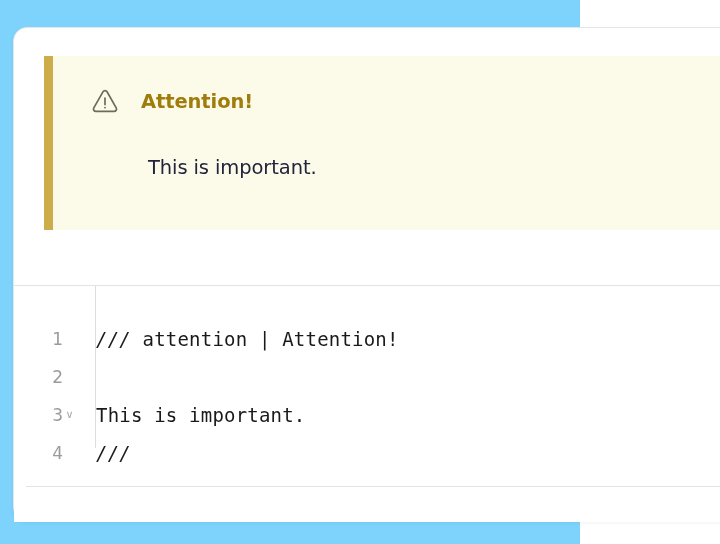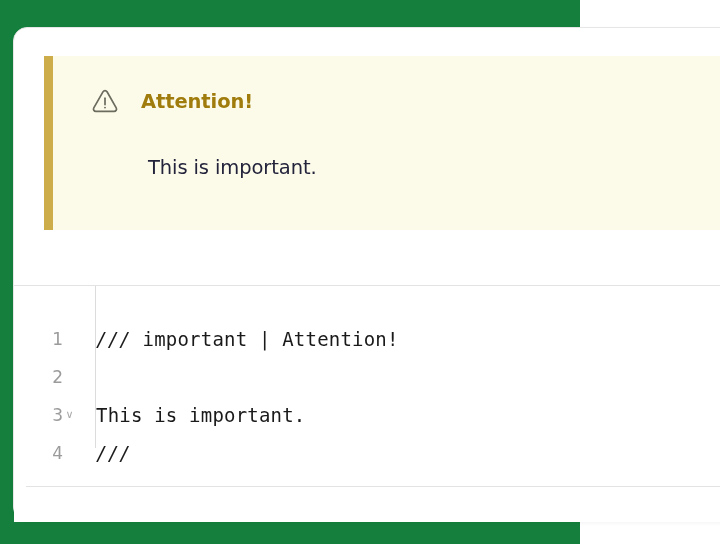--- a/index.html
+++ b/index.html
@@ -13,21 +13,21 @@
     overflow: hidden;
     background: #ffffff;
     font-family: "Liberation Sans", sans-serif;
     -webkit-font-smoothing: antialiased;
   }
 
   .screen {
     position: relative;
     width: 580px;
     height: 544px;
-    background: #15803d;
+    background: #7dd3fc;
   }
 
   
   .card {
     position: absolute;
     left: 13px;
     top: 27px;
     width: 760px;           
     height: 494px;
     background: #ffffff;
@@ -222,21 +222,21 @@
     <div class="pane-divider"></div>
 
     <div class="editor-pane">
       <div class="gutter-rule"></div>
       <div class="editor-rows">
           <div class="code-row">
             <div class="gutter">
               <span class="line-no">1</span>
               <span class="fold-marker"></span>
             </div>
-            <div class="code-text"><span class="tok-comment">/// </span><span>important | Attention!</span></div>
+            <div class="code-text"><span class="tok-comment">/// </span><span>attention | Attention!</span></div>
           </div>
           <div class="code-row">
             <div class="gutter">
               <span class="line-no">2</span>
               <span class="fold-marker"></span>
             </div>
             <div class="code-text"><span></span></div>
           </div>
           <div class="code-row">
             <div class="gutter">

